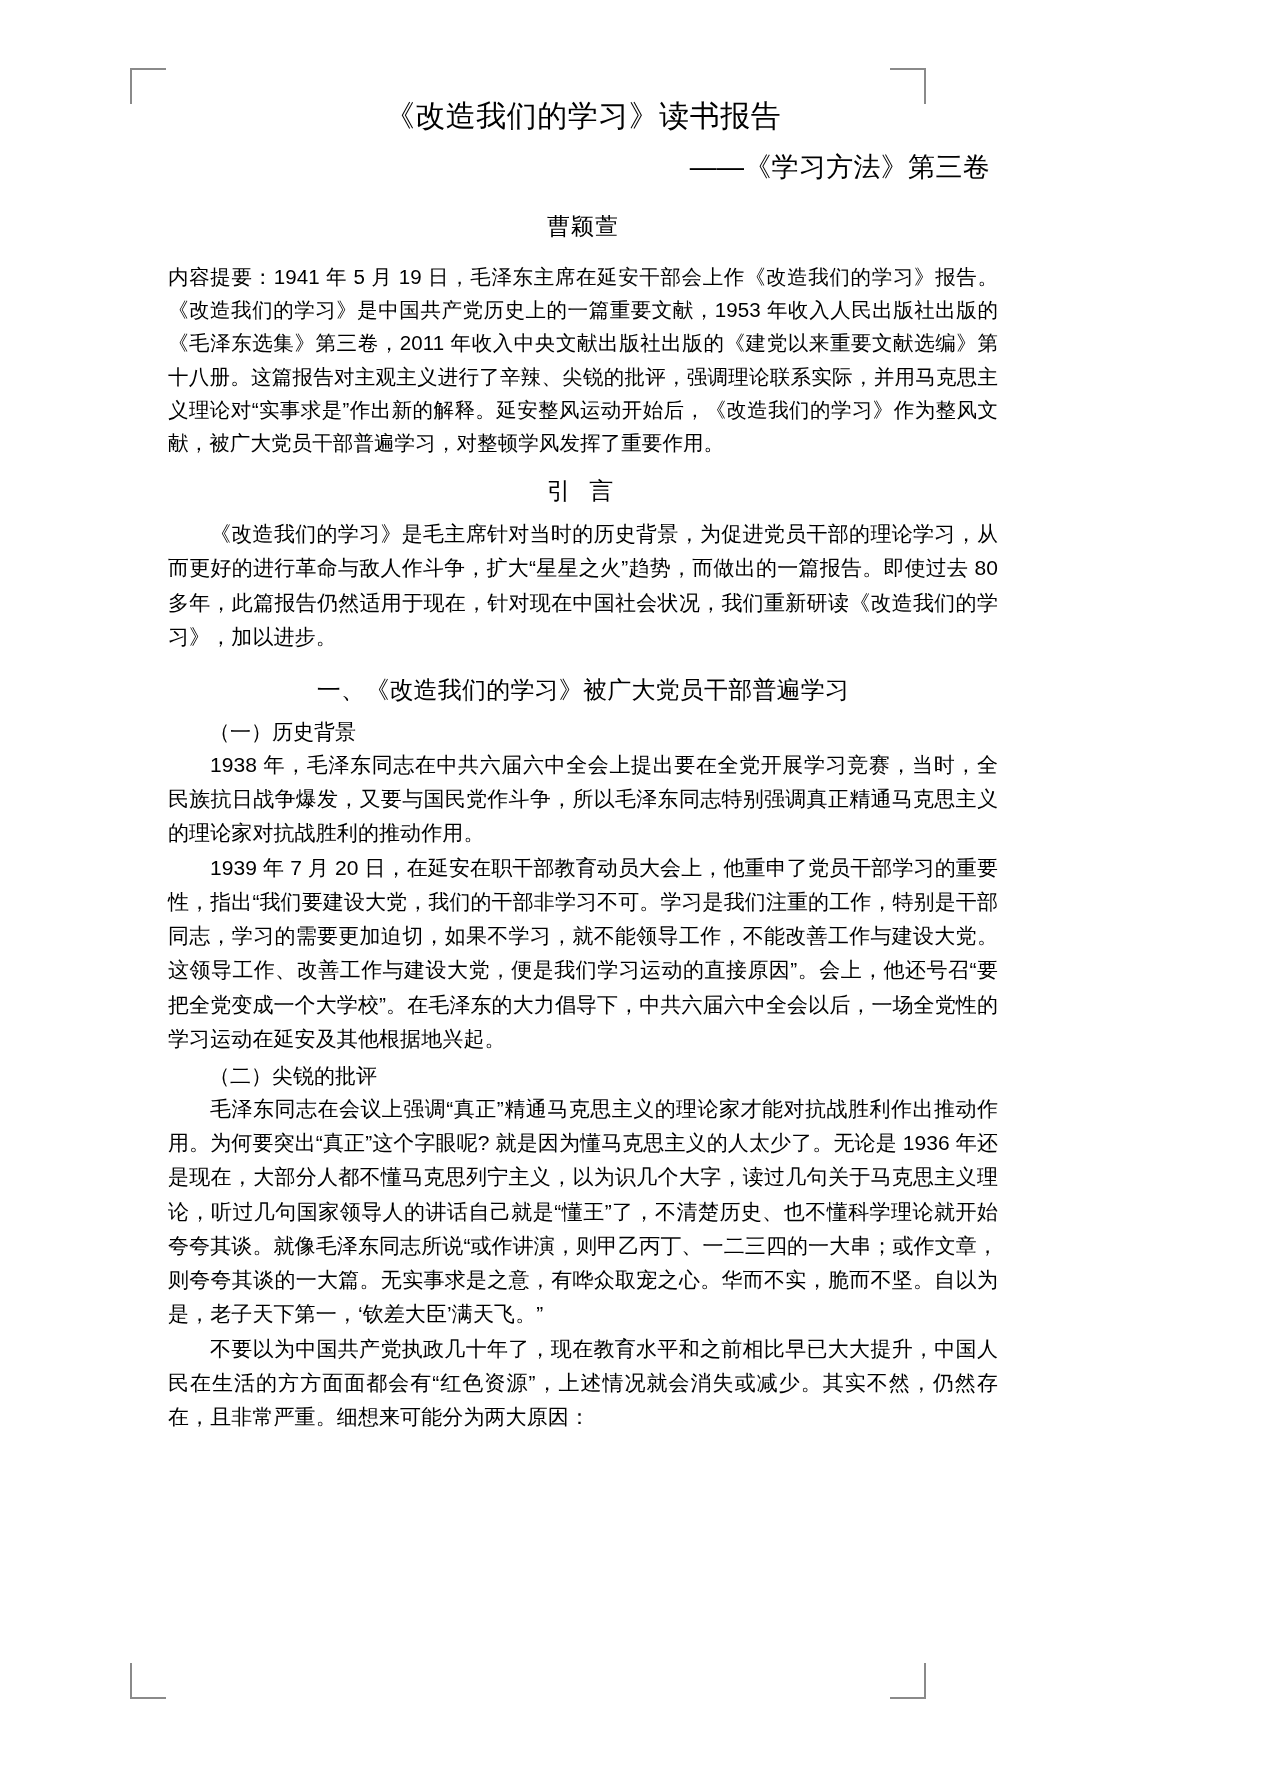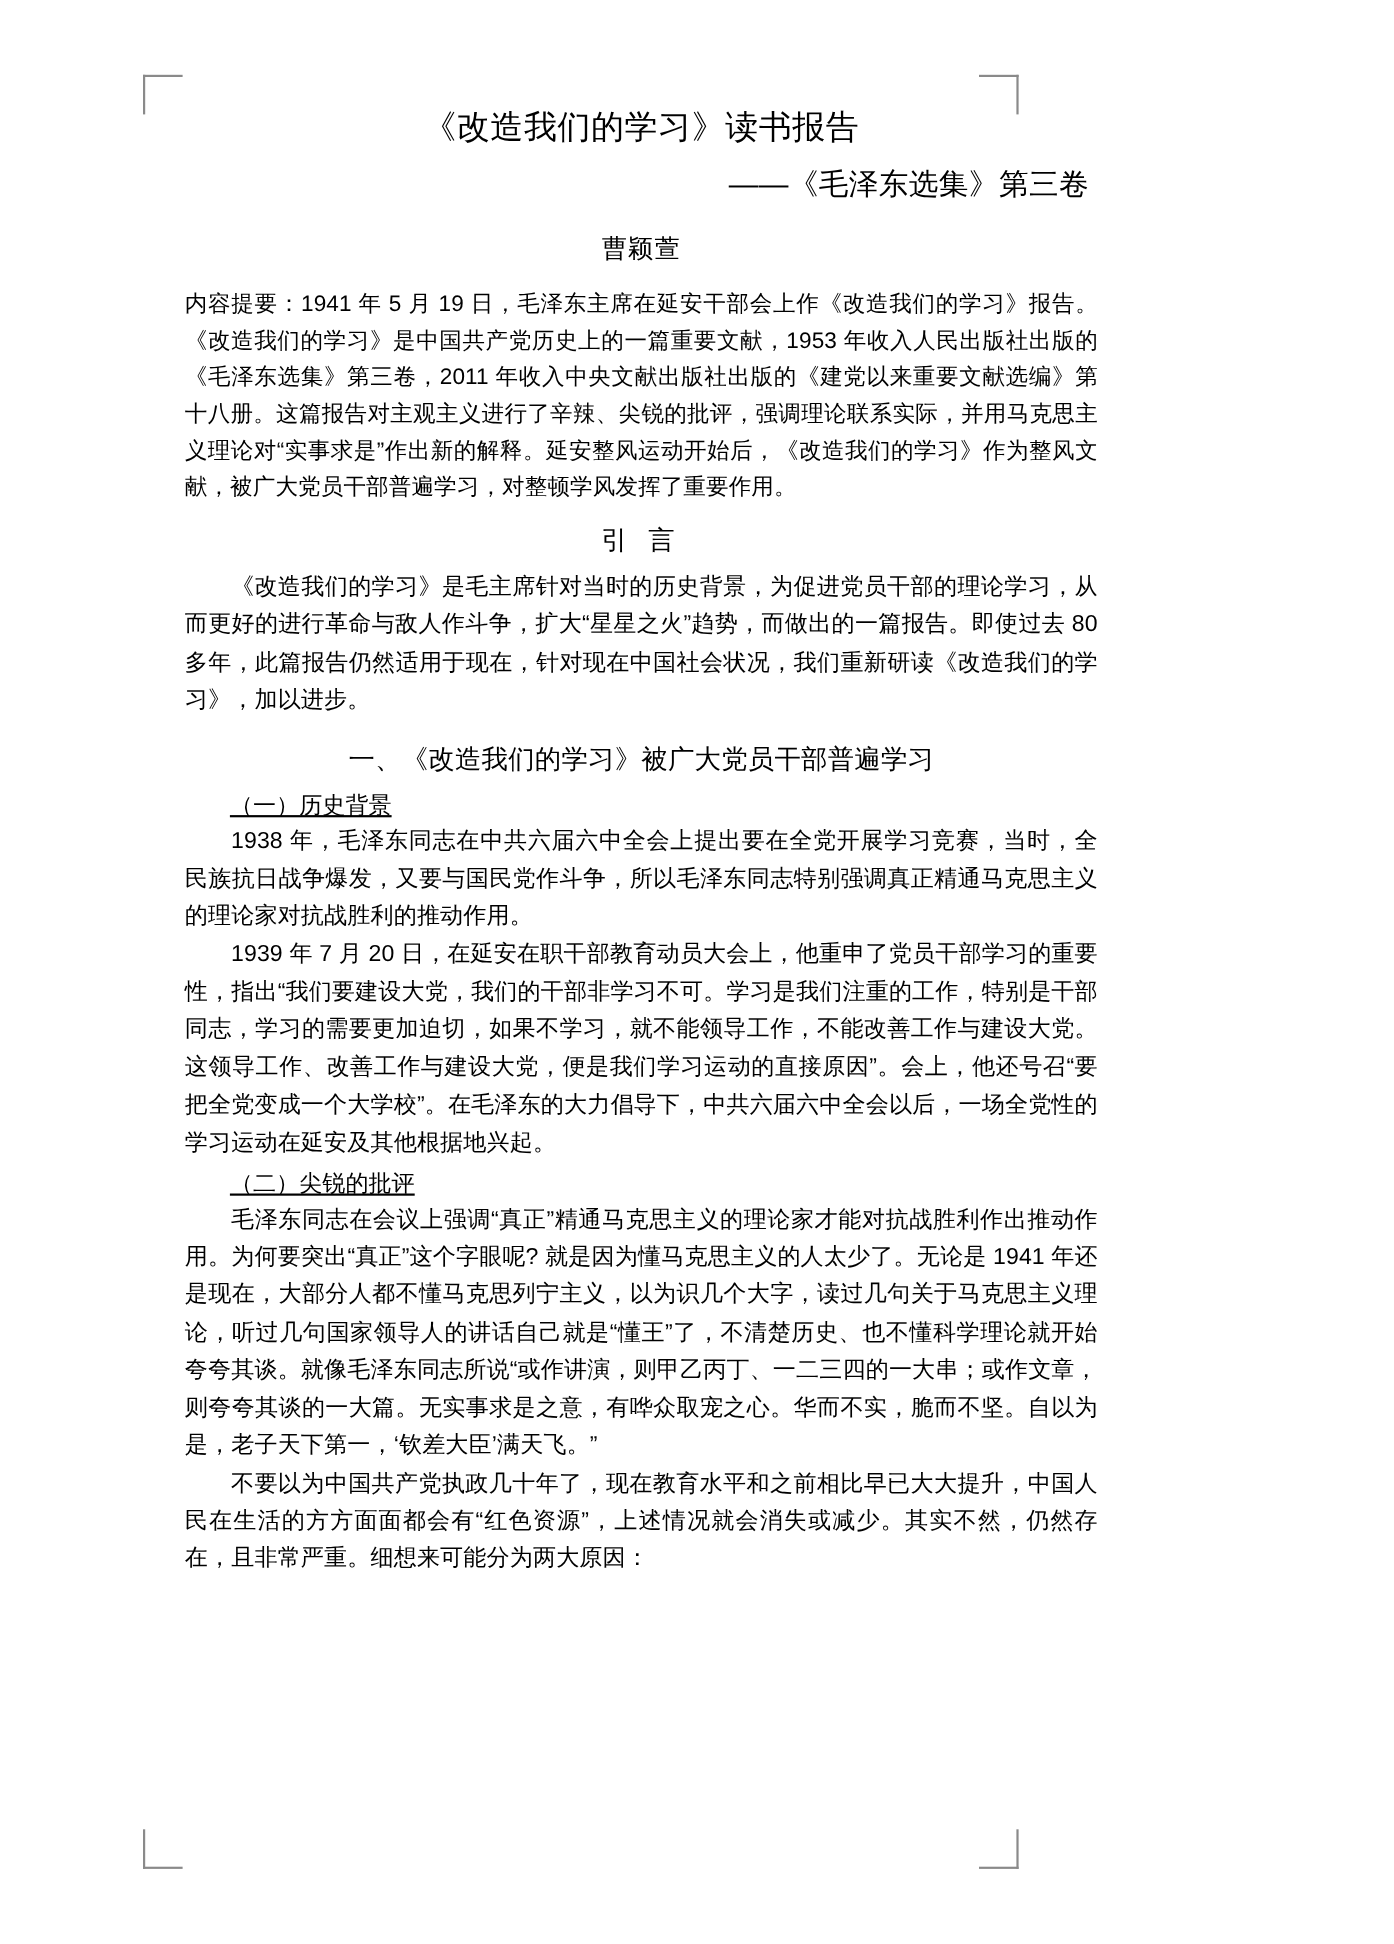--- a/index.html
+++ b/index.html
@@ -92,21 +92,20 @@
     text-align: center;
     margin: 20px 0 12px 0;
     font-weight: normal;
     letter-spacing: 0.2px;
   }
   .section-h2 {
     font-size: 21px;
     margin: 6px 0 2px 0;
     padding-left: 41px;
     font-weight: normal;
-    text-decoration: underline;
   }
 
   p.body {
     font-size: 21px;
     line-height: 1.63;
     text-align: justify;
     text-justify: inter-ideograph;
     margin: 0;
     text-indent: 2em;
     letter-spacing: 0.1px;
@@ -119,39 +118,39 @@
 
   <div class="crop tl"></div>
   <div class="crop tr"></div>
   <div class="crop bl"></div>
   <div class="crop br"></div>
 
   <div class="content">
 
     <h1 class="doc-title">《改造我们的学习》读书报告</h1>
 
-    <div class="doc-subtitle">——《毛泽东选集》第三卷</div>
+    <div class="doc-subtitle">——《学习方法》第三卷</div>
 
     <div class="author">曹颖萱</div>
 
     <p class="abstract">内容提要：1941 年 5 月 19 日，毛泽东主席在延安干部会上作《改造我们的学习》报告。《改造我们的学习》是中国共产党历史上的一篇重要文献，1953 年收入人民出版社出版的《毛泽东选集》第三卷，2011 年收入中央文献出版社出版的《建党以来重要文献选编》第十八册。这篇报告对主观主义进行了辛辣、尖锐的批评，强调理论联系实际，并用马克思主义理论对“实事求是”作出新的解释。延安整风运动开始后，《改造我们的学习》作为整风文献，被广大党员干部普遍学习，对整顿学风发挥了重要作用。</p>
 
 
     <h2 class="section-center">引 言</h2>
 
     <p class="body">《改造我们的学习》是毛主席针对当时的历史背景，为促进党员干部的理论学习，从而更好的进行革命与敌人作斗争，扩大“星星之火”趋势，而做出的一篇报告。即使过去 80 多年，此篇报告仍然适用于现在，针对现在中国社会状况，我们重新研读《改造我们的学习》，加以进步。</p>
 
     <h2 class="section-h1">一、《改造我们的学习》被广大党员干部普遍学习</h2>
 
     <h3 class="section-h2">（一）历史背景</h3>
 
     <p class="body">1938 年，毛泽东同志在中共六届六中全会上提出要在全党开展学习竞赛，当时，全民族抗日战争爆发，又要与国民党作斗争，所以毛泽东同志特别强调真正精通马克思主义的理论家对抗战胜利的推动作用。</p>
 
     <p class="body">1939 年 7 月 20 日，在延安在职干部教育动员大会上，他重申了党员干部学习的重要性，指出“我们要建设大党，我们的干部非学习不可。学习是我们注重的工作，特别是干部同志，学习的需要更加迫切，如果不学习，就不能领导工作，不能改善工作与建设大党。这领导工作、改善工作与建设大党，便是我们学习运动的直接原因”。会上，他还号召“要把全党变成一个大学校”。在毛泽东的大力倡导下，中共六届六中全会以后，一场全党性的学习运动在延安及其他根据地兴起。</p>
 
     <h3 class="section-h2">（二）尖锐的批评</h3>
 
-    <p class="body">毛泽东同志在会议上强调“真正”精通马克思主义的理论家才能对抗战胜利作出推动作用。为何要突出“真正”这个字眼呢? 就是因为懂马克思主义的人太少了。无论是 1941 年还是现在，大部分人都不懂马克思列宁主义，以为识几个大字，读过几句关于马克思主义理论，听过几句国家领导人的讲话自己就是“懂王”了，不清楚历史、也不懂科学理论就开始夸夸其谈。就像毛泽东同志所说“或作讲演，则甲乙丙丁、一二三四的一大串；或作文章，则夸夸其谈的一大篇。无实事求是之意，有哗众取宠之心。华而不实，脆而不坚。自以为是，老子天下第一，‘钦差大臣’满天飞。”</p>
+    <p class="body">毛泽东同志在会议上强调“真正”精通马克思主义的理论家才能对抗战胜利作出推动作用。为何要突出“真正”这个字眼呢? 就是因为懂马克思主义的人太少了。无论是 1936 年还是现在，大部分人都不懂马克思列宁主义，以为识几个大字，读过几句关于马克思主义理论，听过几句国家领导人的讲话自己就是“懂王”了，不清楚历史、也不懂科学理论就开始夸夸其谈。就像毛泽东同志所说“或作讲演，则甲乙丙丁、一二三四的一大串；或作文章，则夸夸其谈的一大篇。无实事求是之意，有哗众取宠之心。华而不实，脆而不坚。自以为是，老子天下第一，‘钦差大臣’满天飞。”</p>
 
     <p class="body">不要以为中国共产党执政几十年了，现在教育水平和之前相比早已大大提升，中国人民在生活的方方面面都会有“红色资源”，上述情况就会消失或减少。其实不然，仍然存在，且非常严重。细想来可能分为两大原因：</p>
 
   </div>
 </div>
 
 </body></html>

